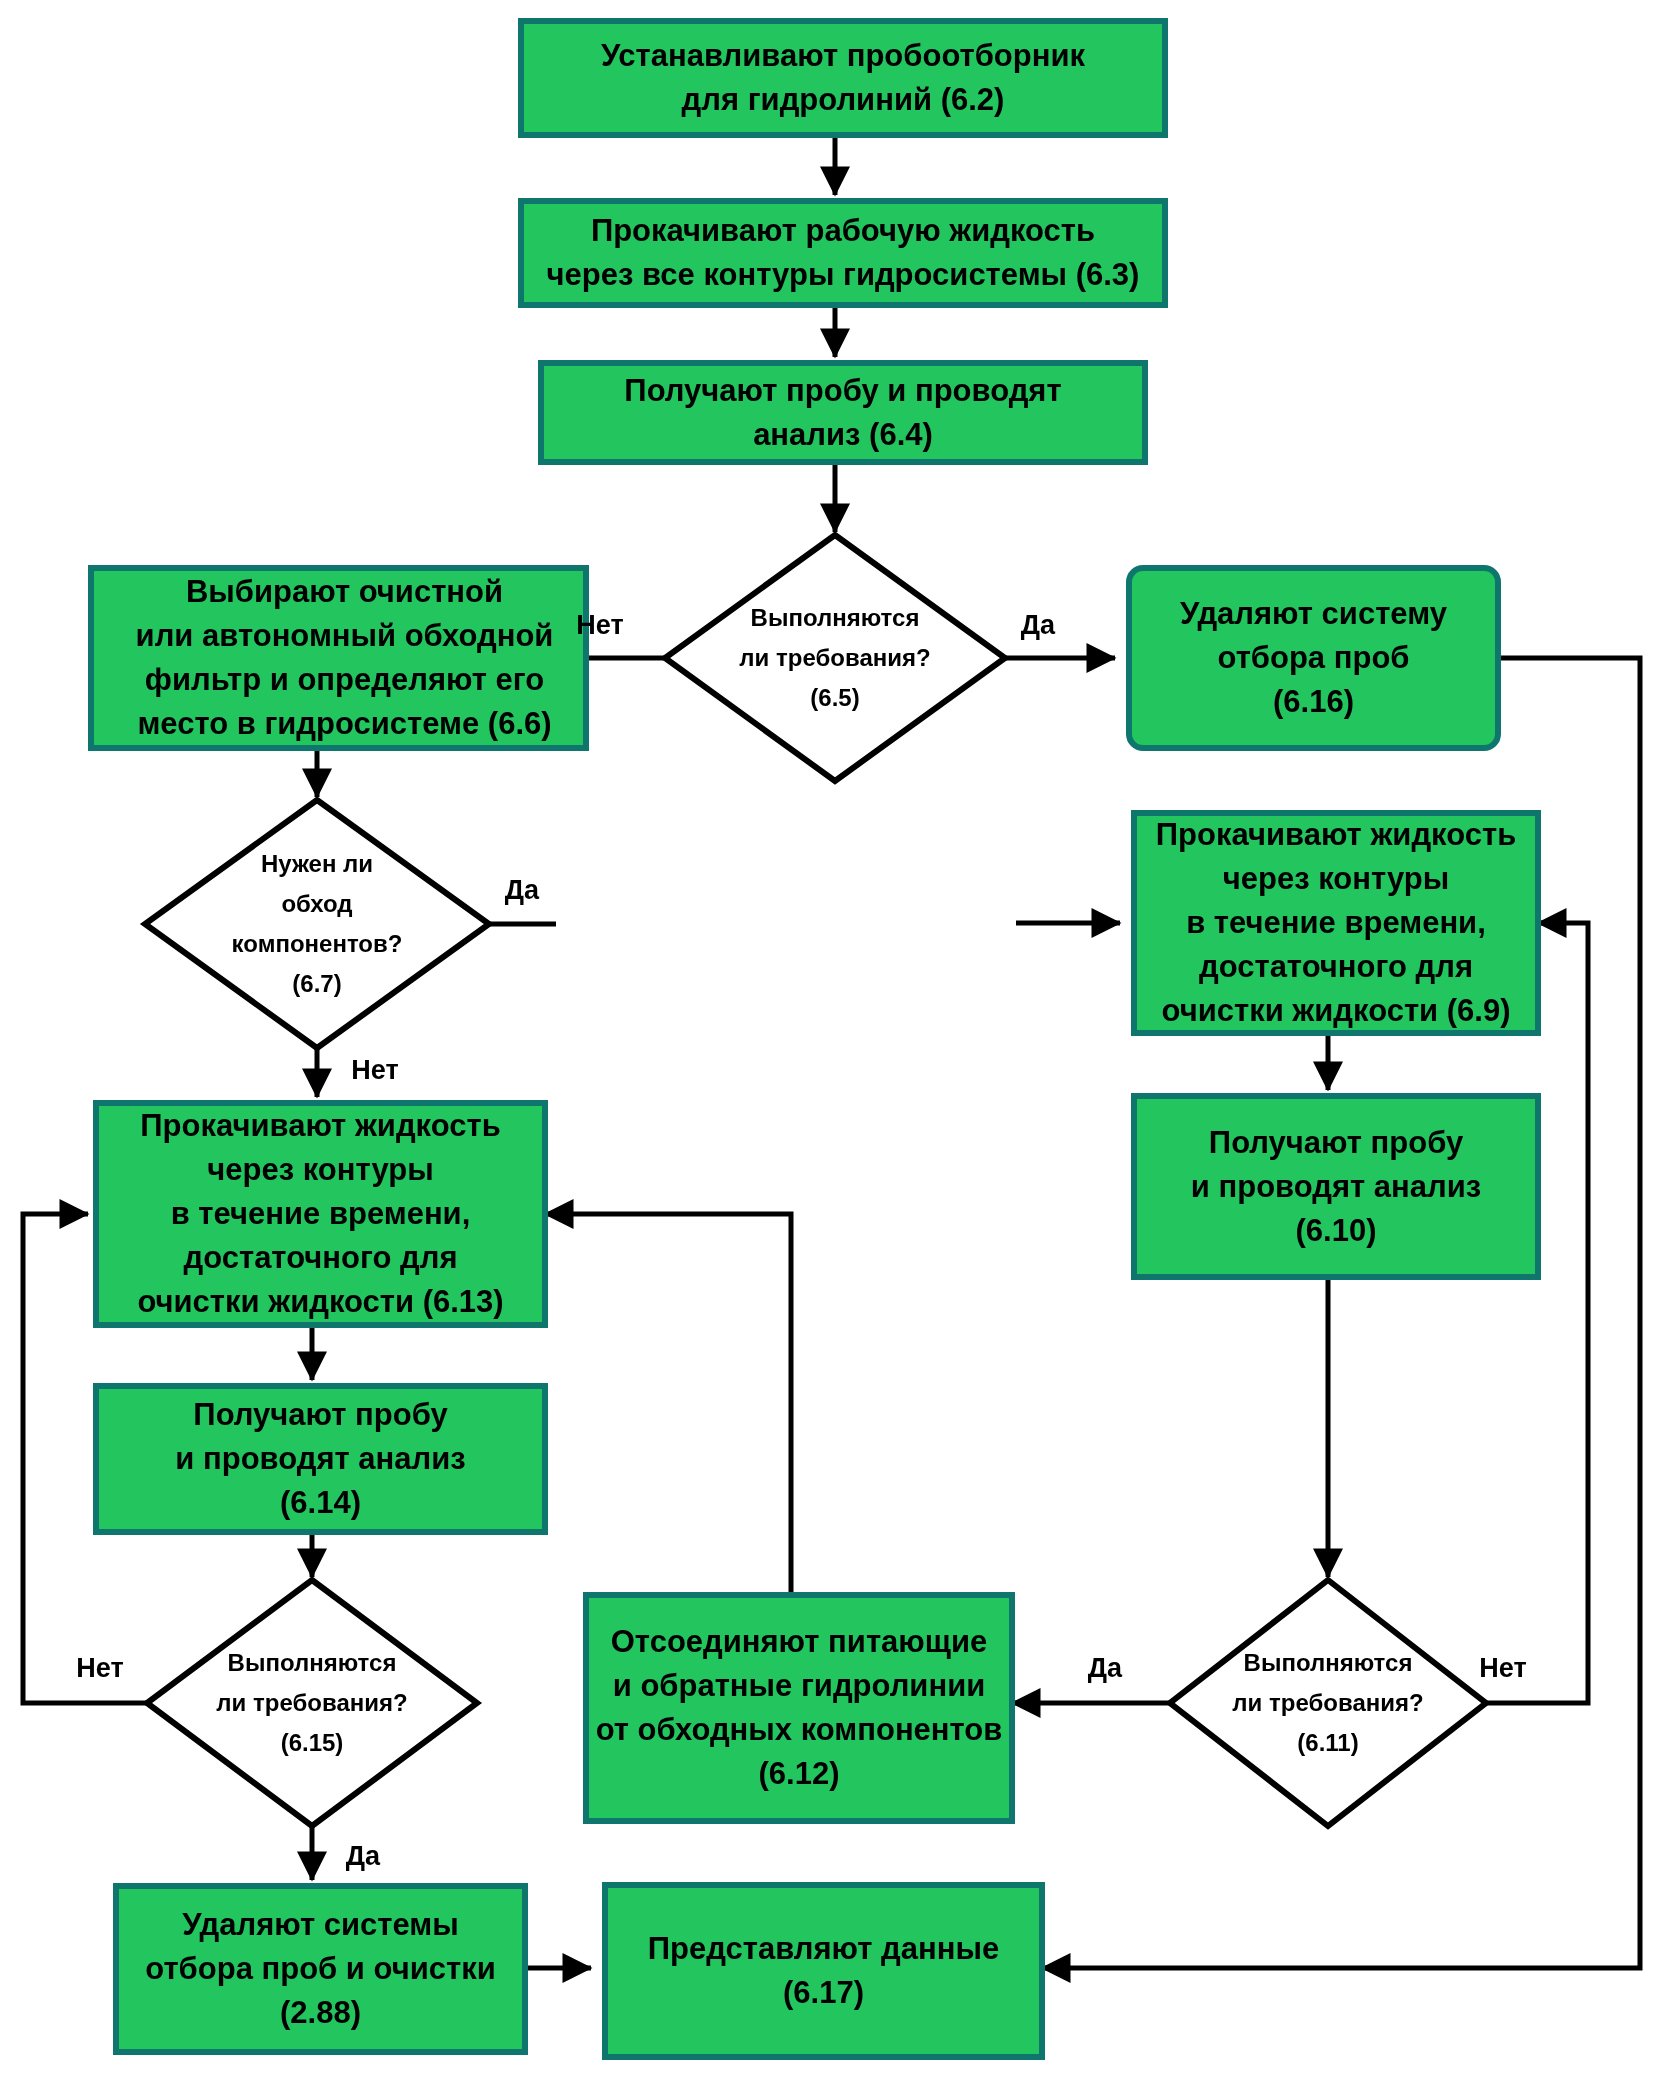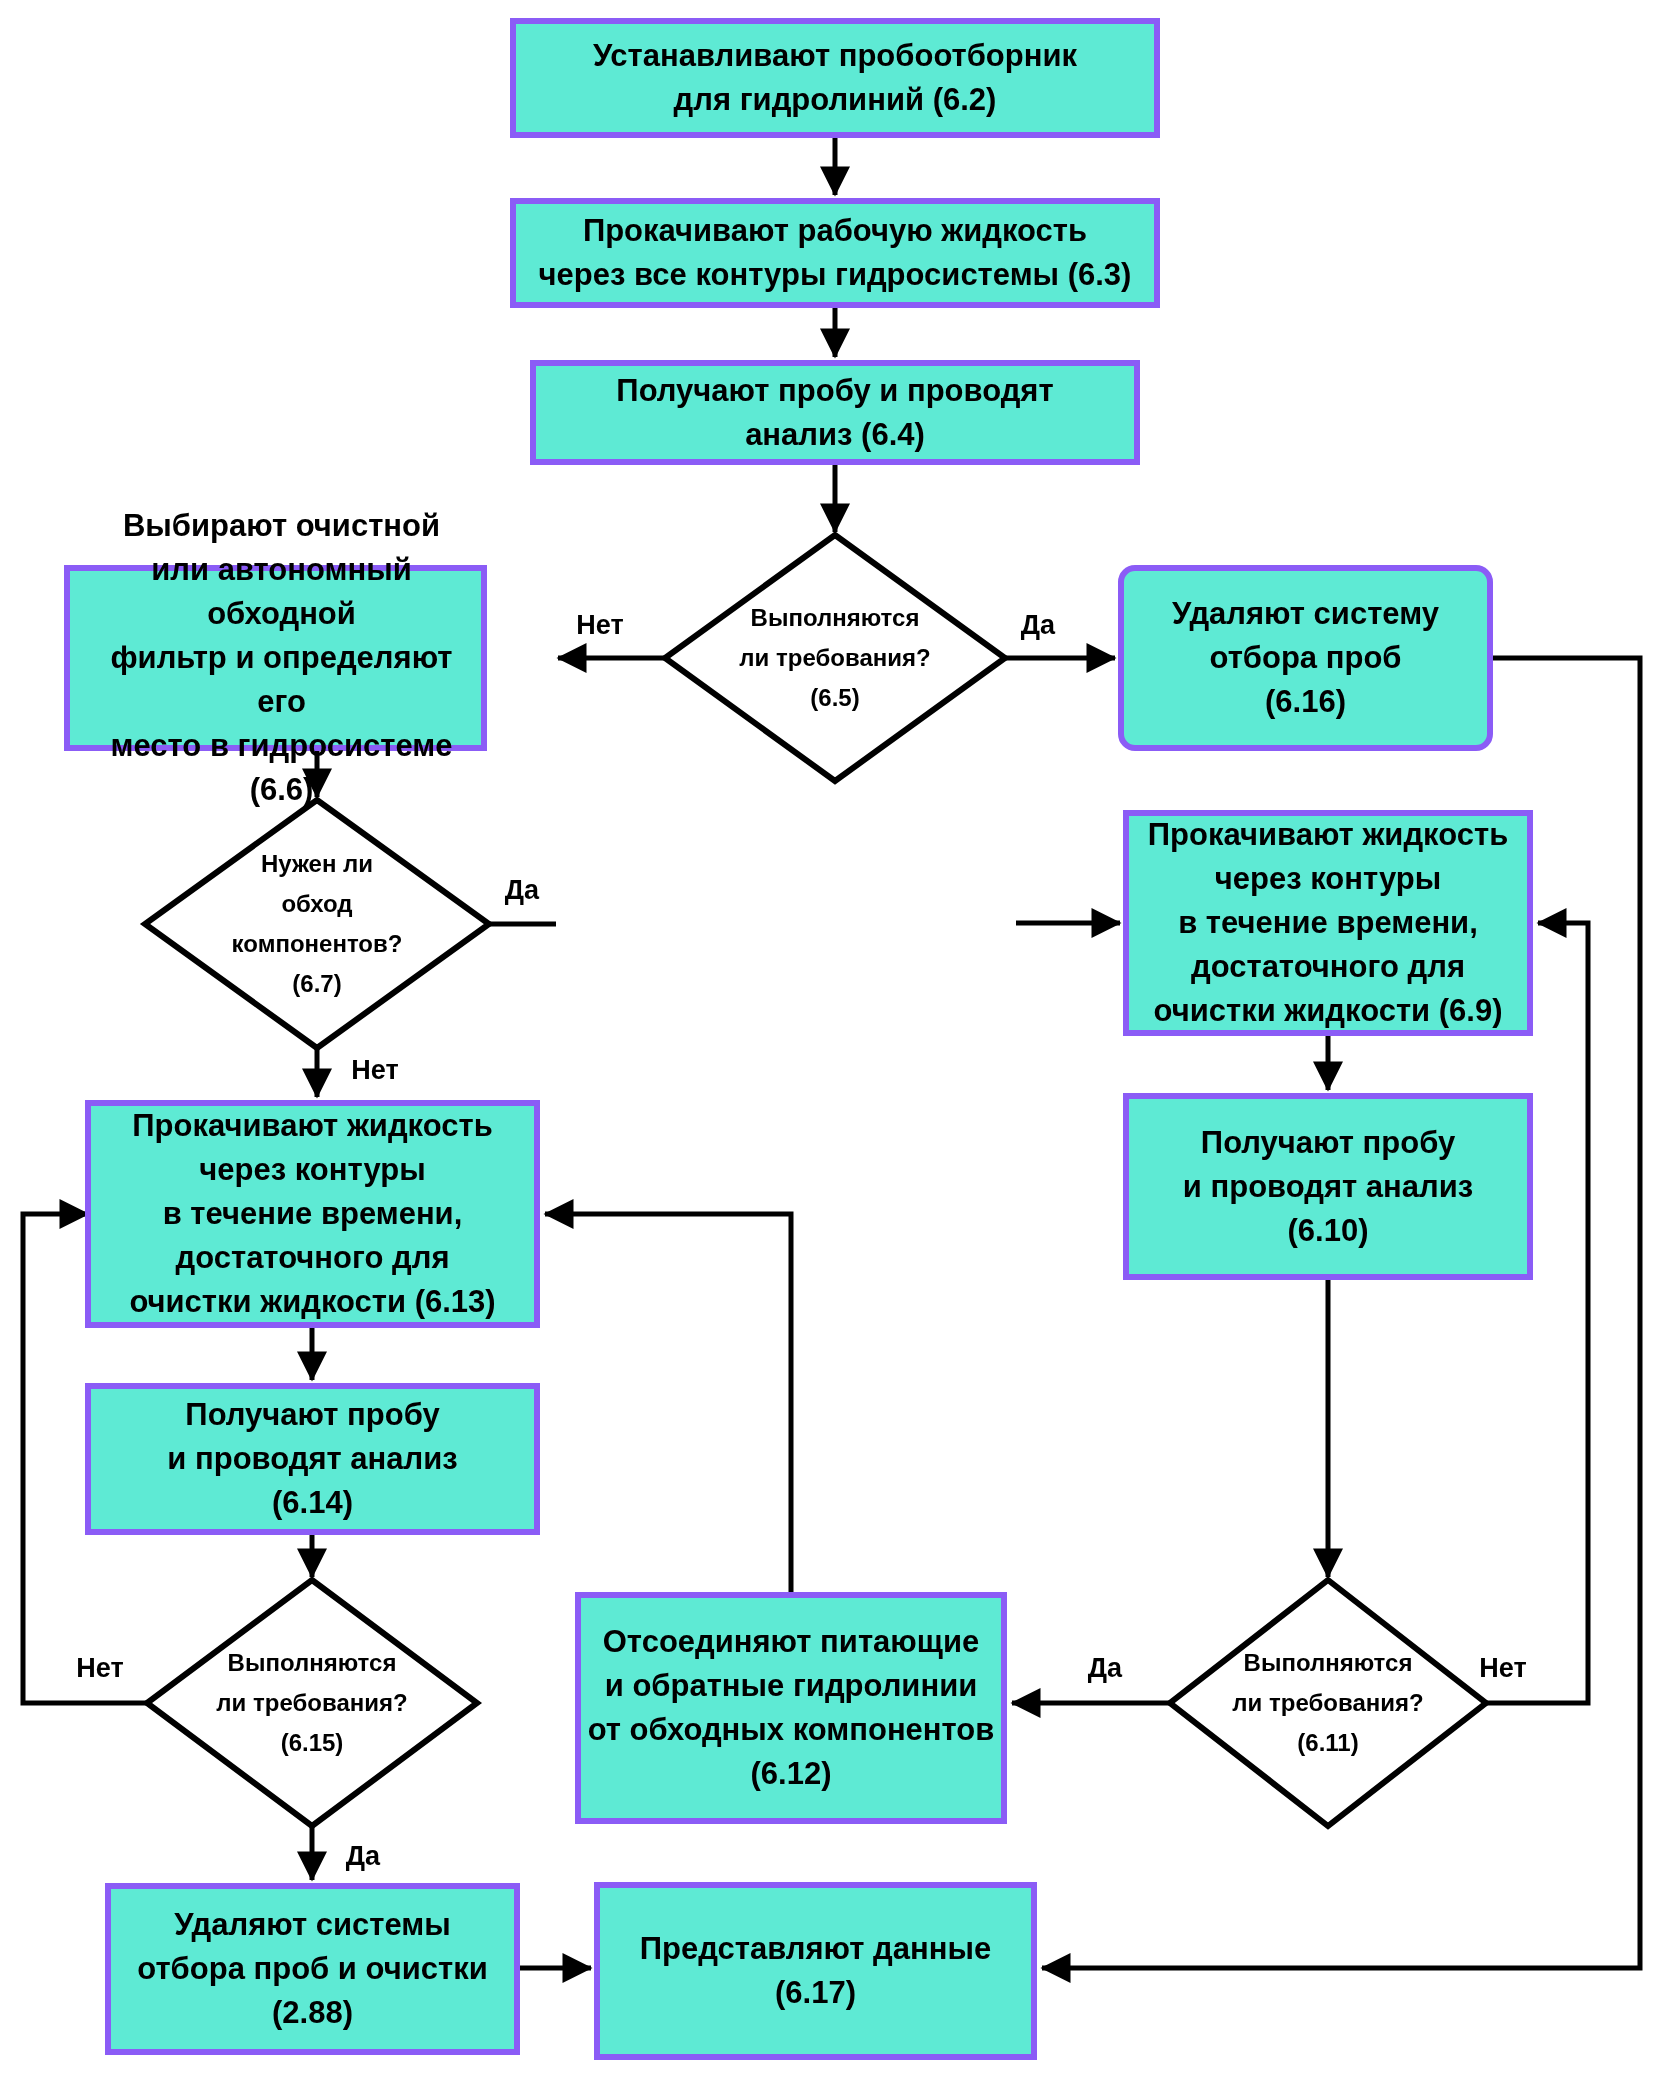--- a/index.html
+++ b/index.html
@@ -27,30 +27,31 @@
   }
   .diamond {
     fill: #ffffff;
     stroke: #000000;
     stroke-width: 6;
     stroke-linejoin: miter;
   }
   .node {
     position: absolute;
     box-sizing: border-box;
-    border: 6px solid #8b5cf6;
-    background: #5eead4;
+    border: 6px solid #0f766e;
+    background: #22c55e;
     display: flex;
     align-items: center;
     justify-content: center;
     text-align: center;
     font-size: 31px;
     font-weight: bold;
     line-height: 44px;
     white-space: pre-line;
+    margin-left: 8px;
   }
   .diamond-label {
     position: absolute;
     display: flex;
     align-items: center;
     justify-content: center;
     text-align: center;
     font-size: 24px;
     font-weight: bold;
     line-height: 40px;
@@ -62,21 +63,21 @@
     width: 90px;
     text-align: center;
     font-size: 27px;
     font-weight: bold;
     line-height: 36px;
   }
   
   #b62   { left: 510px;  top: 18px;   width: 650px; height: 120px; }
   #b63   { left: 510px;  top: 198px;  width: 650px; height: 110px; }
   #b64   { left: 530px;  top: 360px;  width: 610px; height: 105px; }
-  #b66   { left: 64px;   top: 565px;  width: 423px; height: 186px; padding-left: 12px; }
+  #b66   { left: 80px;   top: 565px;  width: 501px; height: 186px; padding-left: 12px; }
   #b616t { left: 1118px; top: 565px;  width: 375px; height: 186px; border-radius: 17px; }
   #b68   { left: 556px;  top: 833px;  width: 460px; height: 180px; }
   #b69   { left: 1123px; top: 810px;  width: 410px; height: 226px; }
   #b613  { left: 85px;   top: 1100px; width: 455px; height: 228px; }
   #b610  { left: 1123px; top: 1093px; width: 410px; height: 187px; }
   #b614  { left: 85px;   top: 1383px; width: 455px; height: 152px; }
   #b612  { left: 575px;  top: 1592px; width: 432px; height: 232px; }
   #b616b { left: 105px;  top: 1883px; width: 415px; height: 172px; }
   #b617  { left: 594px;  top: 1882px; width: 443px; height: 178px; }
   

